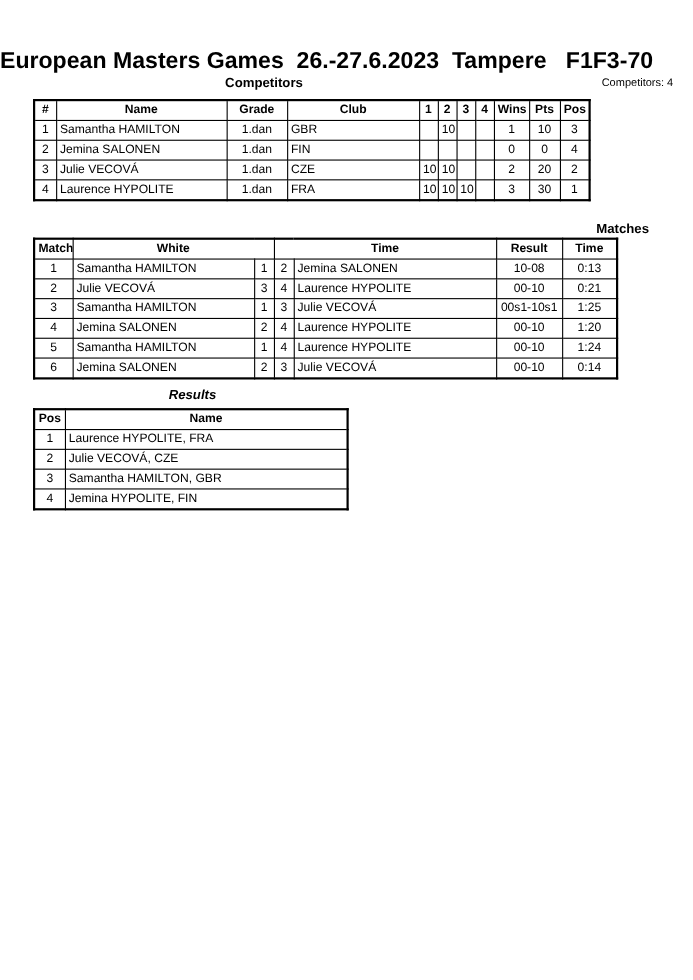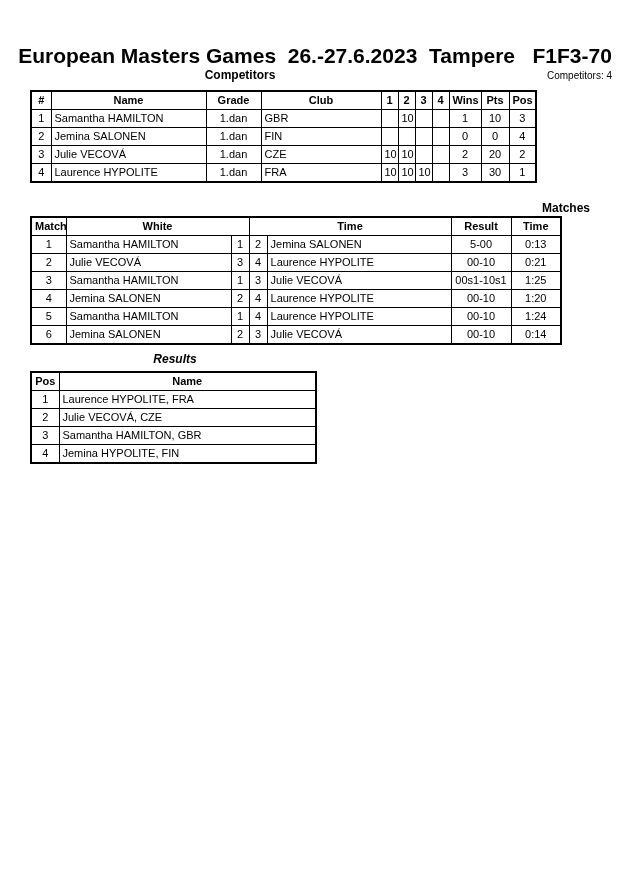--- a/index.html
+++ b/index.html
@@ -8,21 +8,21 @@
     position: relative;
     width: 630px;
     height: 891px;
     background: #ffffff;
     color: #000000;
     font-family: "Liberation Sans", sans-serif;
     overflow: hidden;
   }
   .title {
     position: absolute;
-    top: 44px; left: 0; width: 630px;
+    top: 44px; left: 0; width: 516px;
     text-align: center;
     font-weight: bold;
     font-size: 21px;
     white-space: pre;
   }
   .heading {
     position: absolute;
     font-weight: bold;
     font-size: 12px;
   }
@@ -170,21 +170,21 @@
       <th colspan="2">Time</th>
       <th>Result</th>
       <th>Time</th>
     </tr>
     <tr>
       <td class="c">1</td>
       <td class="l">Samantha HAMILTON</td>
       <td class="c">1</td>
       <td class="c">2</td>
       <td class="l">Jemina SALONEN</td>
-      <td class="c">5-00</td>
+      <td class="c">10-08</td>
       <td class="c">0:13</td>
     </tr>
     <tr>
       <td class="c">2</td>
       <td class="l">Julie VECOVÁ</td>
       <td class="c">3</td>
       <td class="c">4</td>
       <td class="l">Laurence HYPOLITE</td>
       <td class="c">00-10</td>
       <td class="c">0:21</td>

